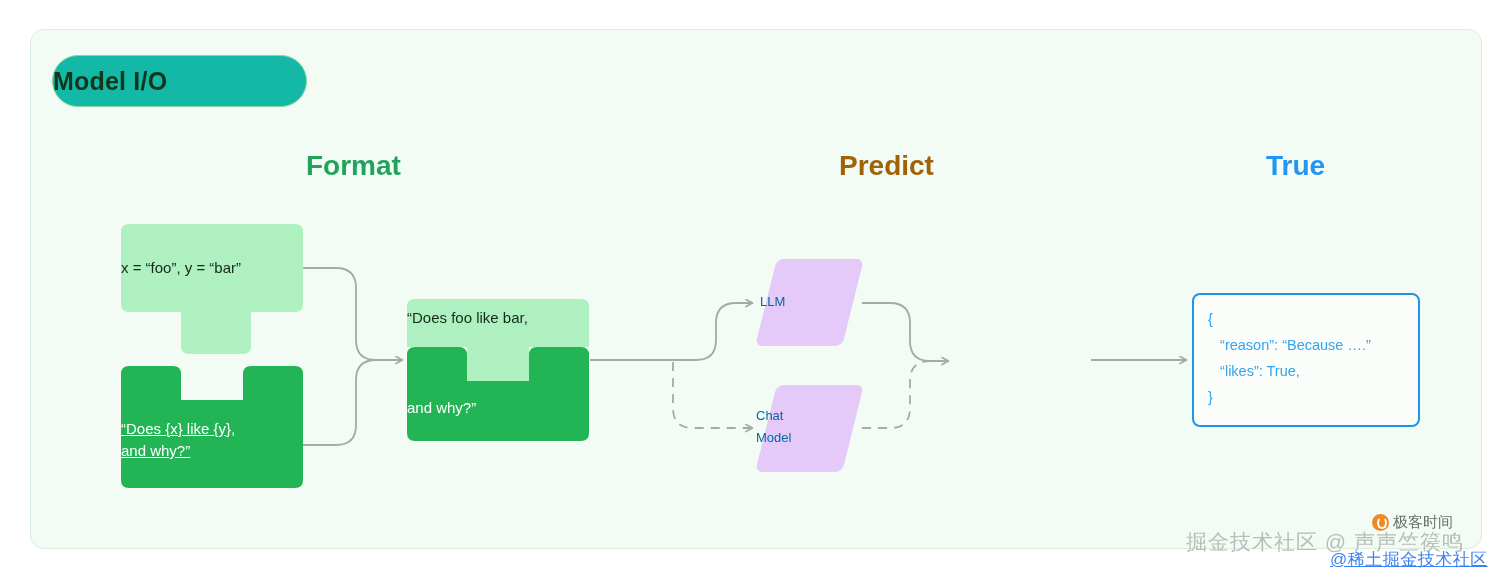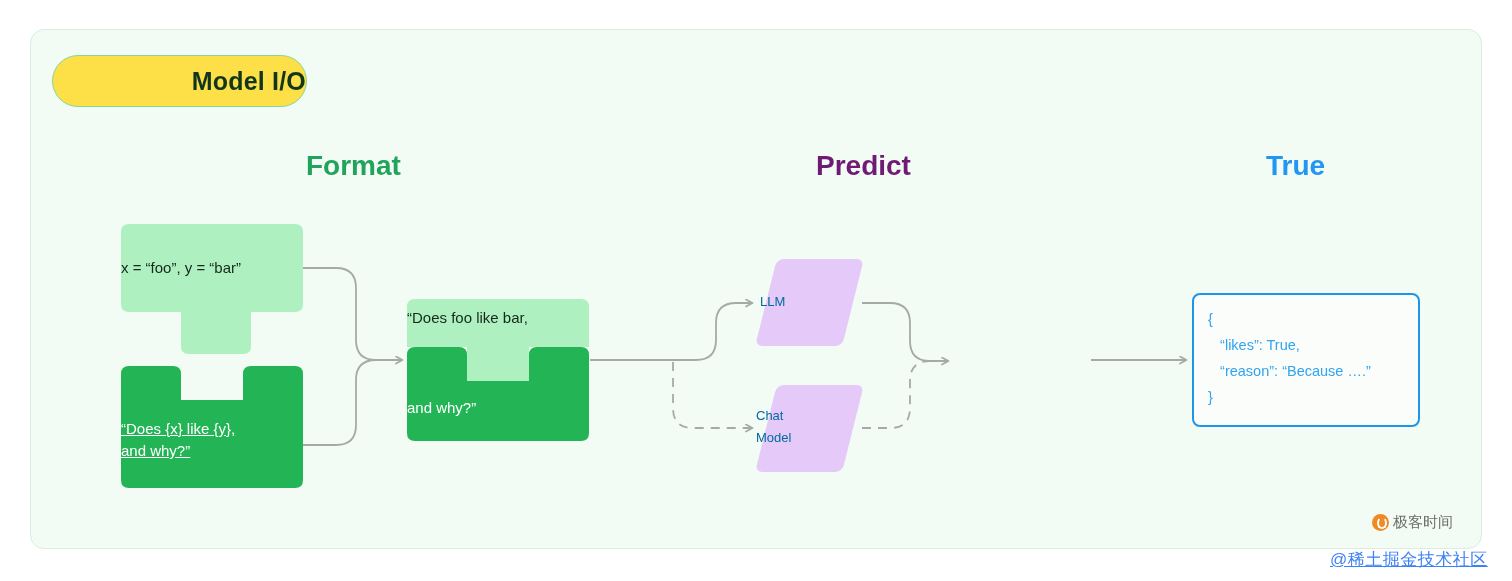--- a/index.html
+++ b/index.html
@@ -28,42 +28,42 @@
     border-radius: 14px;
   }
   
   #title-pill {
     position: absolute;
     left: 52px;
     top: 55px;
     width: 255px;
     height: 52px;
     box-sizing: border-box;
-    background: #fde047;
+    background: #14b8a6;
     border: 1.5px solid #86d69f;
     border-radius: 26px;
     display: flex;
     align-items: center;
-    justify-content: flex-end;
+    justify-content: flex-start;
   }
   #title-pill span {
     font-size: 25px;
     font-weight: bold;
     color: #12361c;
     letter-spacing: .2px;
   }
   
   .heading {
     position: absolute;
     font-size: 28px;
     font-weight: bold;
     white-space: nowrap;
   }
   #heading-format  { left: 306px; top: 150px; color: #21a35c; }
-  #heading-predict { left: 816px; top: 150px; color: #701a75; }
+  #heading-predict { left: 839px; top: 150px; color: #a16207; }
   #heading-parse   { left: 1266px; top: 150px; color: #2196f3; }
 
   
   .piece-wrap { position: absolute; }
   .piece-label {
     position: absolute;
     text-align: left;
     font-size: 15px;
     line-height: 22px;
     white-space: pre-line;
@@ -249,24 +249,25 @@
   <div class="para" style="left:766px; top:259px; width:87px; height:87px;"></div>
   <div class="para-label" style="left:760px; top:291px; width:100px;">LLM</div>
 
   <div class="para" style="left:766px; top:385px; width:87px; height:87px;"></div>
   <div class="para-label" style="left:756px; top:405px; width:104px;">Chat
 Model</div>
 
 
   <div id="json-box">
     <div class="json-line">{</div>
+    <div class="json-line">   “reason”: “Because ….”</div>
     <div class="json-line">   “likes”: True,</div>
-    <div class="json-line">   “reason”: “Because ….”</div>
     <div class="json-line">}</div>
   </div>
 
+  <div id="wm-main">掘金技术社区 @ 声声竺篌鸣</div>
   <div id="wm-geek">
     <span id="wm-geek-mark"></span>
     <span>极客时间</span>
   </div>
   <div id="wm-sub">@稀土掘金技术社区</div>
 
 </div>
 
 </body></html>

